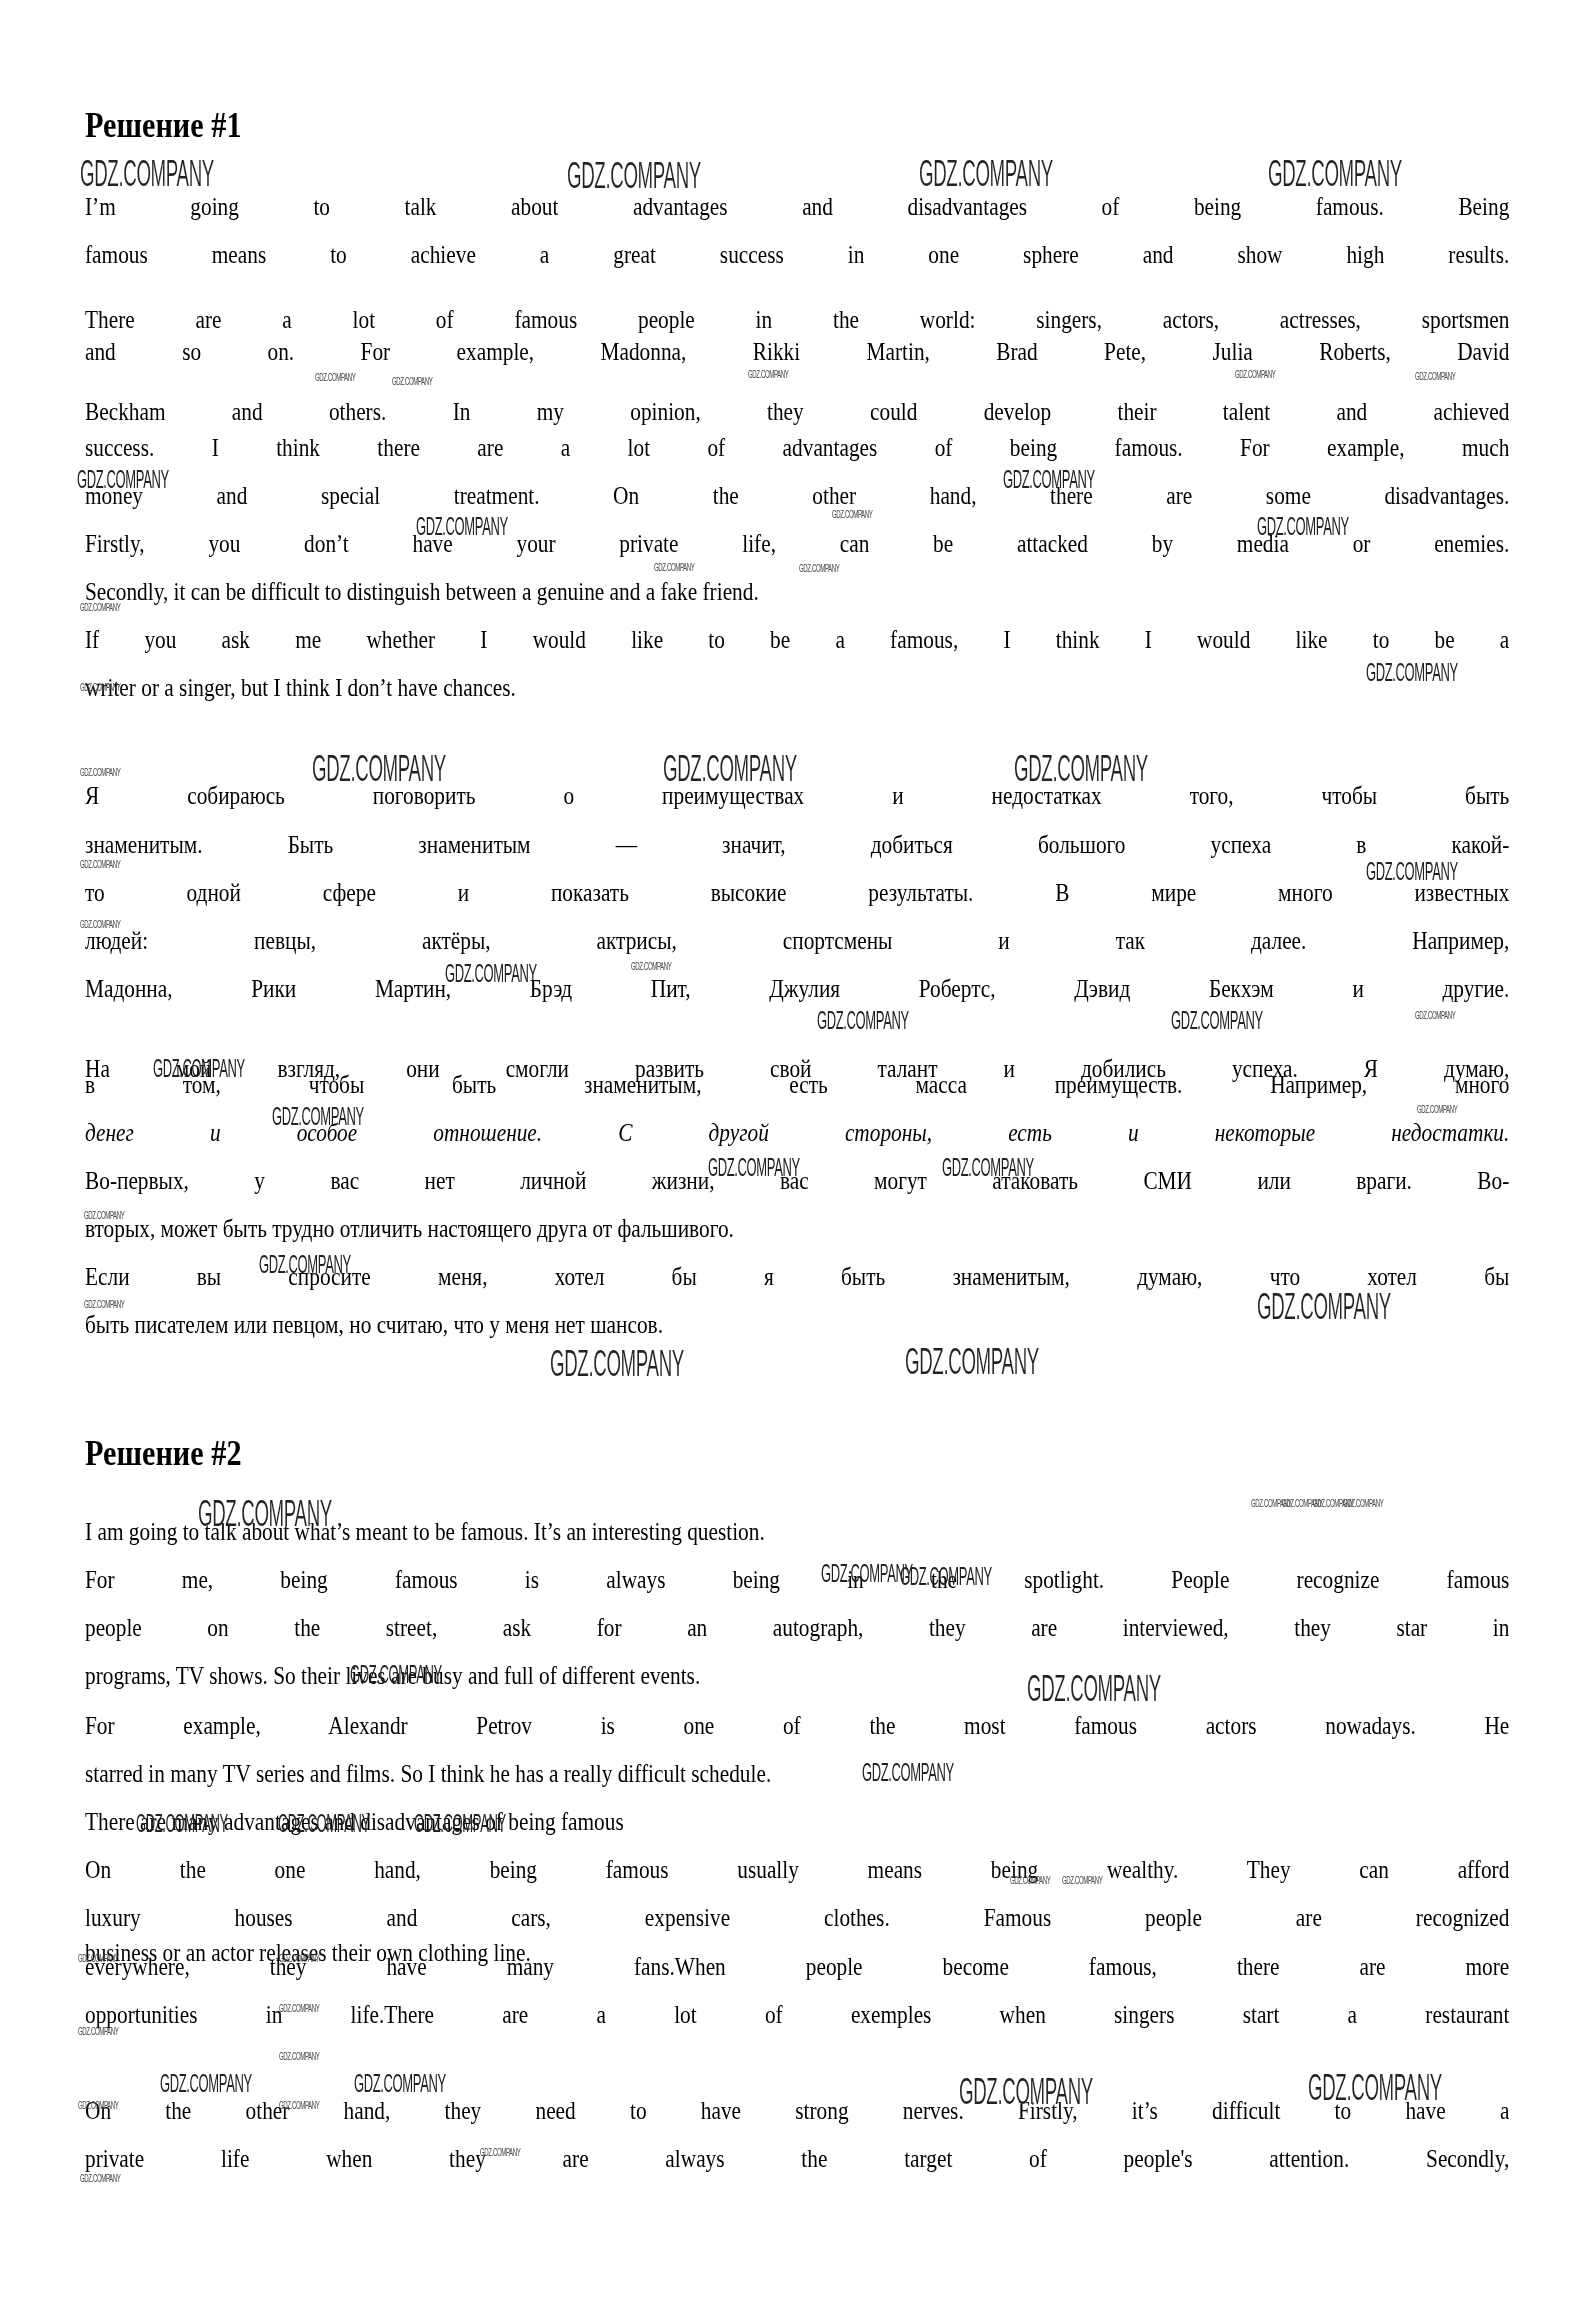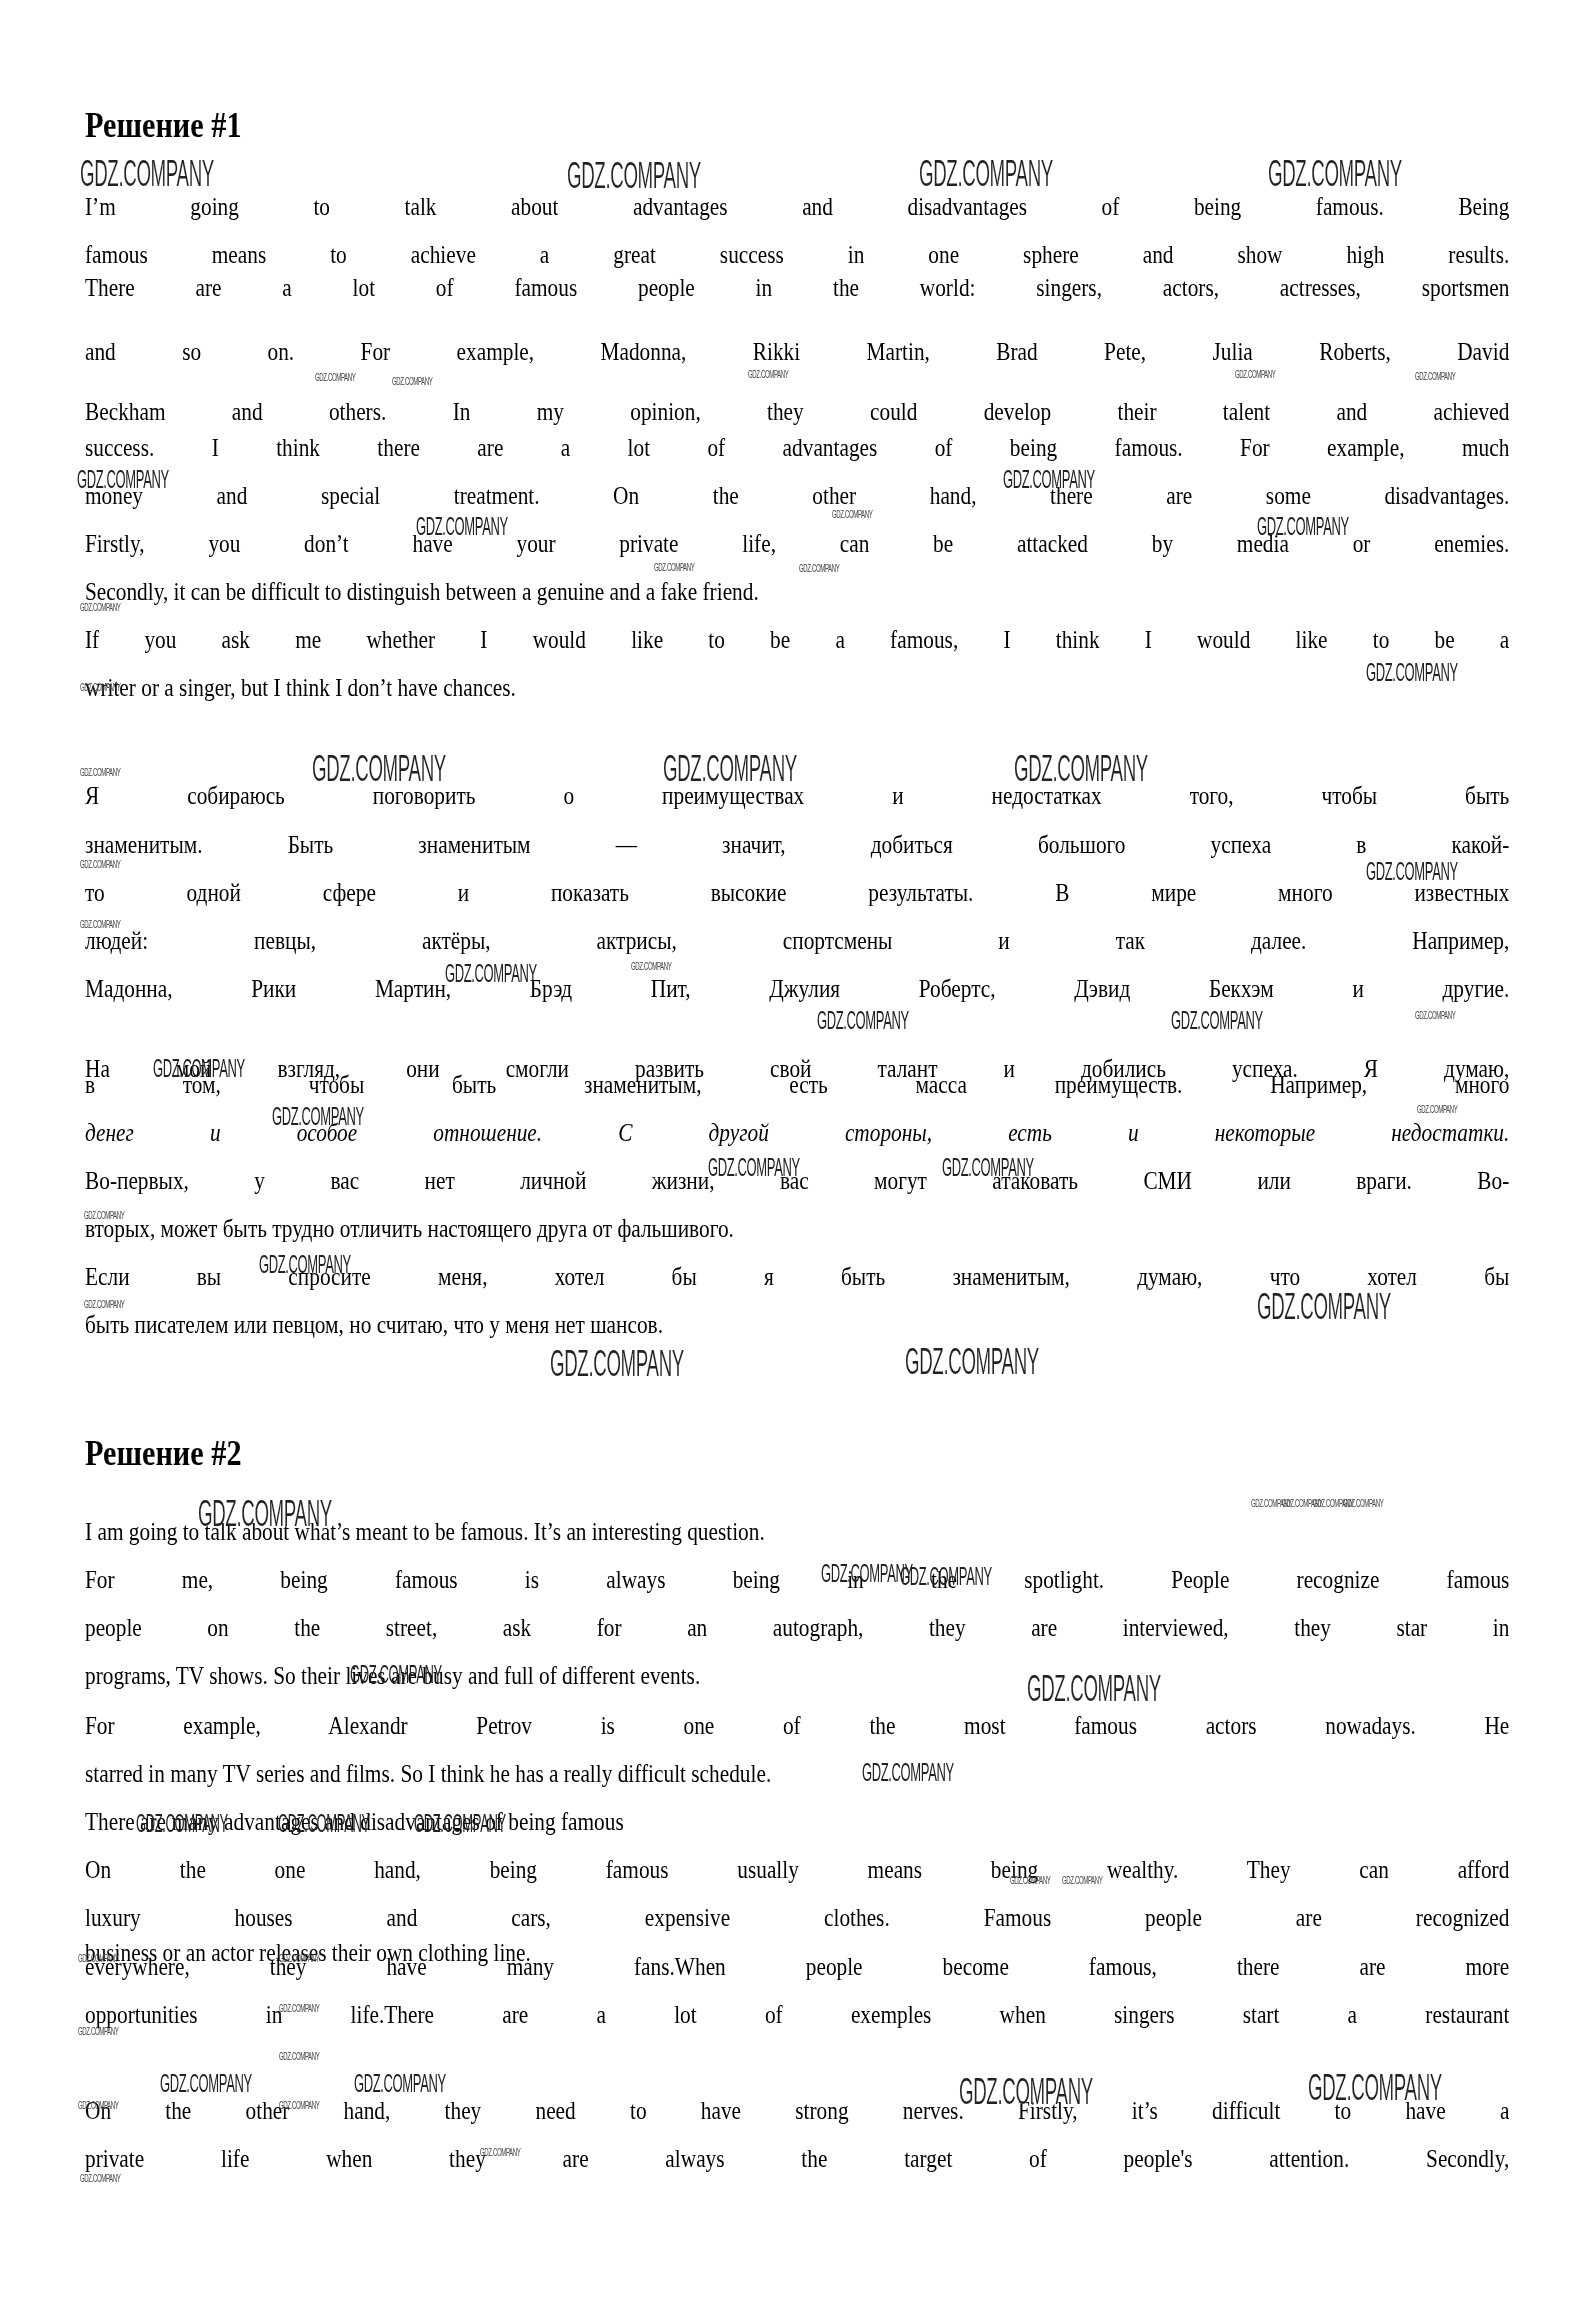--- a/index.html
+++ b/index.html
@@ -28,21 +28,21 @@
 
   <div class="heading" style="top:103px;">Решение #1</div>
 
   <div>
     <div class="line justify" style="top:183px;">
         <span class="t">I’m going to talk about advantages and disadvantages of being famous. Being</span>
       </div>
     <div class="line justify" style="top:231px;">
         <span class="t">famous means to achieve a great success in one sphere and show high results.</span>
       </div>
-    <div class="line justify" style="top:264px;">
+    <div class="line justify" style="top:296px;">
         <span class="t">There are a lot of famous people in the world: singers, actors, actresses, sportsmen</span>
       </div>
     <div class="line justify" style="top:328px;">
         <span class="t">and so on. For example, Madonna, Rikki Martin, Brad Pete, Julia Roberts, David</span>
       </div>
     <div class="line justify" style="top:376px;margin-top:12px;">
         <span class="t">Beckham and others. In my opinion, they could develop their talent and achieved</span>
       </div>
     <div class="line justify" style="top:424px;">
         <span class="t">success. I think there are a lot of advantages of being famous. For example, much</span>

